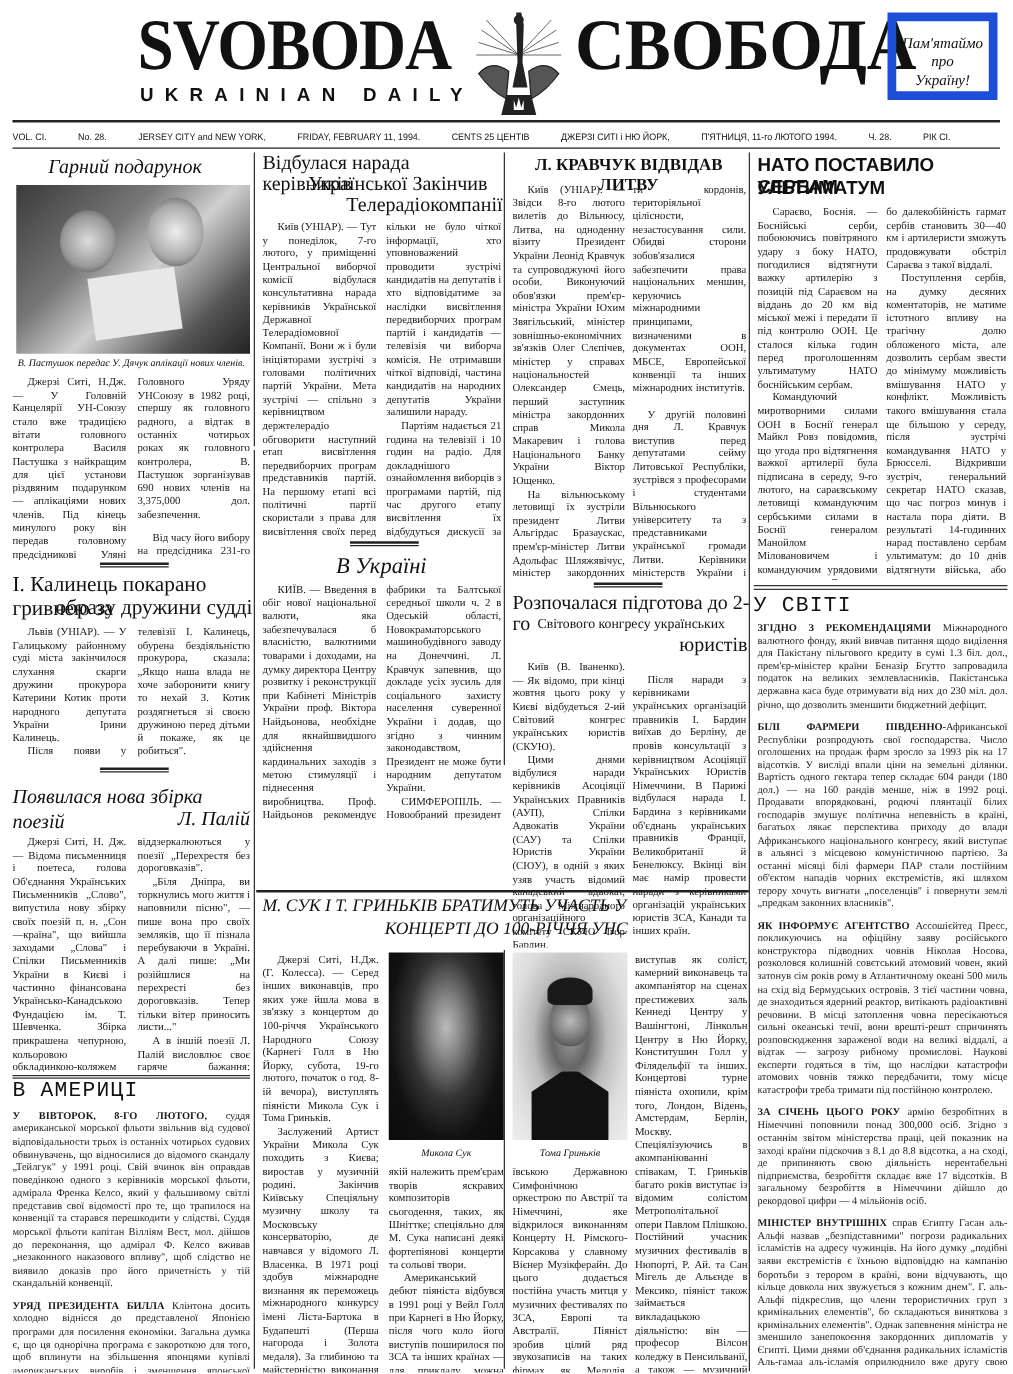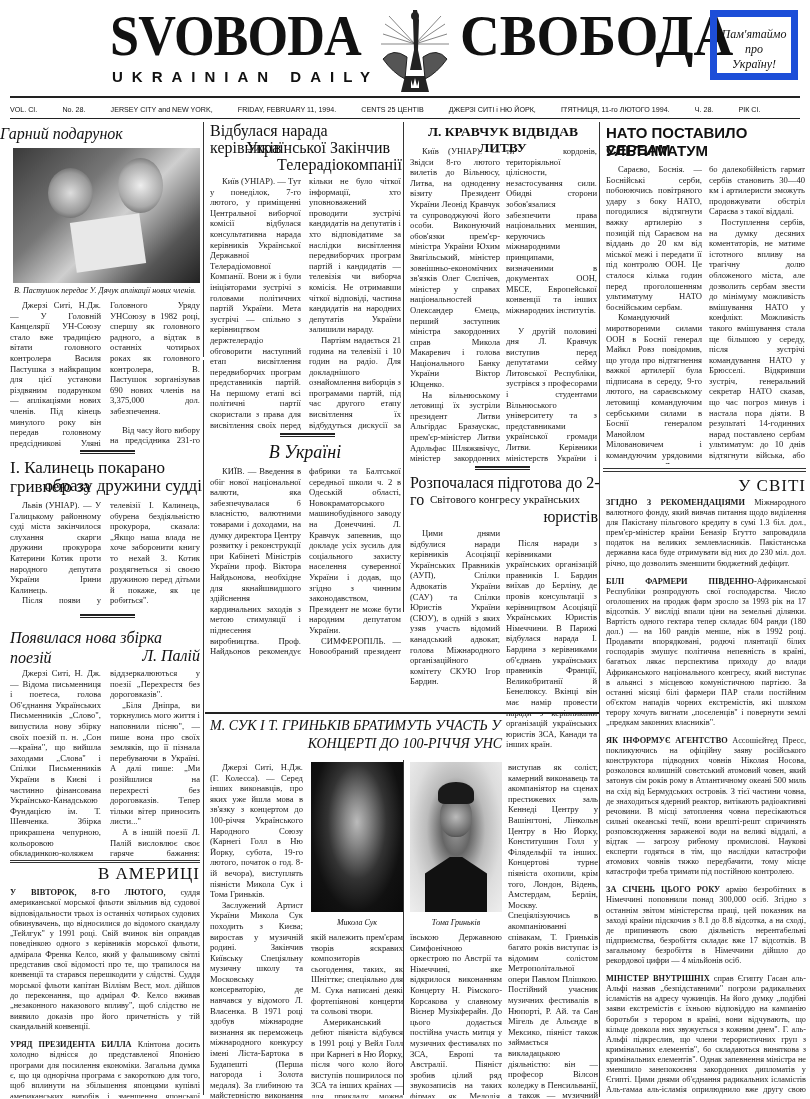--- a/index.html
+++ b/index.html
@@ -13,21 +13,21 @@
 .sub-cyr{left:460px;top:67px;font-family:"Liberation Sans",sans-serif;font-weight:bold;font-size:15px;letter-spacing:2px}
 .emblem{left:375px;top:4px;width:80px;height:90px}
 .motto{left:710px;top:10px;width:88px;height:70px;border:7px solid #1d4ed8;font-style:italic;font-size:12px;text-align:center;line-height:15px;padding-top:10px}
 .rule{left:10px;width:790px;border-top:2px solid #222}
 .dateline{left:10px;top:102px;width:790px;height:14px;font-family:"Liberation Sans",sans-serif;font-size:7.5px;display:flex;justify-content:space-between;align-items:center;transform:scaleX(0.95);transform-origin:left}
 .col-text{font-size:8.6px;line-height:10.6px;text-align:justify;hyphens:auto;overflow:hidden;color:#1a1a1a}
 .col-text p{text-indent:12px}
 .head-it{font-style:italic;font-size:18px;line-height:20px}
 .head-serif{font-size:17px;line-height:19px}
 .head-sans{font-family:"Liberation Sans",sans-serif;font-weight:bold;font-size:15px;line-height:17px}
-.section-title{font-family:Liberation Serif, serif;font-size:17px;text-align:right;letter-spacing:1px}
+.section-title{font-family:Liberation Mono, monospace;font-size:17px;text-align:left;letter-spacing:1px}
 .vline{border-left:1px solid #333}
 .dbl{border-top:3px double #333}
 .photo{background:linear-gradient(135deg,#3a3a3a 0%,#777 35%,#cfcfcf 55%,#555 80%,#222 100%)}
 .caption{font-style:italic;font-size:8px;text-align:center}
 .ph-dark{background:radial-gradient(ellipse at 50% 40%,#bbb 0%,#888 18%,#333 45%,#111 70%,#0a0a0a 100%)}
 .ph-light{background:radial-gradient(ellipse at 50% 45%,#999 0%,#666 22%,#bbb 45%,#ddd 70%,#eee 100%)}
 .lead{font-weight:bold}
 .world p{text-indent:0;margin-bottom:8px}
 .short-rule{height:4px;border-top:2px solid #222;border-bottom:1px solid #222}
 </style>
@@ -78,21 +78,21 @@
   <span>РІК CI.</span>
 </div>
 <div class="abs rule" style="top:118px;border-top-width:1px"></div>
 
 <div class="abs vline" style="left:203px;top:122px;height:235px"></div>
 <div class="abs vline" style="left:203px;top:360px;height:735px"></div>
 <div class="abs vline" style="left:403px;top:122px;height:490px"></div>
 <div class="abs vline" style="left:599px;top:122px;height:975px"></div>
 <div class="abs vline" style="left:403px;top:760px;height:335px"></div>
 
-<div class="abs head-it" style="left:0;top:124px;width:200px;font-size:16px">Гарний подарунок</div>
+<div class="abs head-it" style="left:0;top:124px;width:200px;text-align:center;font-size:16px">Гарний подарунок</div>
 <div class="abs photo" style="left:13px;top:148px;width:187px;height:135px">
   <div class="abs" style="left:35px;top:20px;width:45px;height:50px;border-radius:50%;background:radial-gradient(circle,#ddd 0%,#999 60%,#333 100%)"></div>
   <div class="abs" style="left:105px;top:10px;width:45px;height:55px;border-radius:50%;background:radial-gradient(circle,#eee 0%,#aaa 60%,#444 100%)"></div>
   <div class="abs" style="left:60px;top:70px;width:70px;height:50px;background:#e8e8e8;transform:rotate(-8deg)"></div>
 </div>
 <div class="abs caption" style="left:10px;top:286px;width:190px">В. Пастушок передає У. Дячук аплікації нових членів.</div>
 <div class="abs col-text" style="left:10px;top:300px;width:91px;height:148px">
   <p>Джерзі Ситі, Н.Дж. — У Головній Канцелярії УН-Союзу стало вже традицією вітати головного контролера Василя Пастушка з найкращим для цієї установи різдвяним подарунком — аплікаціями нових членів. Під кінець минулого року він передав головному предсідникові Уляні Дячук 12 таких аплікацій, завершуючи свій рік 60-ма новими членами, забезпеченими на загальну суму 456,000 дол.</p>
 
 </div>
@@ -166,20 +166,21 @@
 <div class="abs col-text" style="left:506px;top:146px;width:91px;height:318px">
   <p style="text-indent:0">ти кордонів, територіяльної цілісности, незастосування сили. Обидві сторони зобов'язалися забезпечити права національних меншин, керуючись міжнародними принципами, визначеними в документах ООН, МБСЕ, Европейської конвенції та інших міжнародних інститутів.</p>
   <p style="margin-top:10px">У другій половині дня Л. Кравчук виступив перед депутатами сейму Литовської Республіки, зустрівся з професорами і студентами Вільнюського університету та з представниками української громади Литви. Керівники міністерств України і Литви також підписали три економічні угоди, в тому числі про продовження постачання нафти через Литву в Україну, впорядкування взаєморозрахунків між державами з огляду на запровадження національної валюти. Сторони домовилися про ратифікацію угоди щодо вільної торгівлі. Між Україною і Литвою вже раніше підписано дев'ять угод та два міжурядові протоколи. Відносини між обома країнами розвиваються добре, сторони спільно поборюють наслідки минулого.</p>
 </div>
 <div class="abs short-rule" style="left:475px;top:466px;width:55px"></div>
 
 <div class="abs head-serif" style="left:410px;top:474px;width:190px;font-size:16px;line-height:17px">Розпочалася підготова до 2-го</div>
 <div class="abs head-serif" style="left:410px;top:491px;width:190px;text-align:center;font-size:11px;line-height:17px">Світового конгресу українських</div>
 <div class="abs head-serif" style="left:410px;top:508px;width:188px;text-align:right;font-size:16px;line-height:17px">юристів</div>
 <div class="abs col-text" style="left:410px;top:528px;width:90px;height:230px">
+  <p>Київ (В. Іваненко). — Як відомо, при кінці жовтня цього року у Києві відбудеться 2-ий Світовий конгрес українських юристів (СКУЮ).</p>
   <p>Цими днями відбулися наради керівників Асоціяції Українських Правників (АУП), Спілки Адвокатів України (САУ) та Спілки Юристів України (СЮУ), в одній з яких узяв участь відомий канадський адвокат, голова Міжнародного організаційного комітету СКУЮ Ігор Бардин.</p>
 
 </div>
 <div class="abs col-text" style="left:506px;top:528px;width:91px;height:230px">
   <p style="margin-top:10px">Після наради з керівниками українських організацій правників І. Бардин виїхав до Берліну, де провів консультації з керівництвом Асоціяції Українських Юристів Німеччини. В Парижі відбулася нарада І. Бардина з керівниками об'єднань українських правників Франції, Великобританії й Бенелюксу. Вкінці він має намір провести наради з керівниками організацій українських юристів ЗСА, Канади та інших країн.</p>
 </div>
 
 <div class="abs" style="left:205px;top:712px;width:394px;border-top:2px solid #222"></div>
 <div class="abs head-it" style="left:210px;top:718px;width:390px;font-size:14px;line-height:16px;text-transform:none">М. СУК І Т. ГРИНЬКІВ БРАТИМУТЬ УЧАСТЬ У</div>
 <div class="abs head-it" style="left:210px;top:736px;width:390px;text-align:center;font-size:14px;line-height:16px">КОНЦЕРТІ ДО 100-РІЧЧЯ УНС</div>

